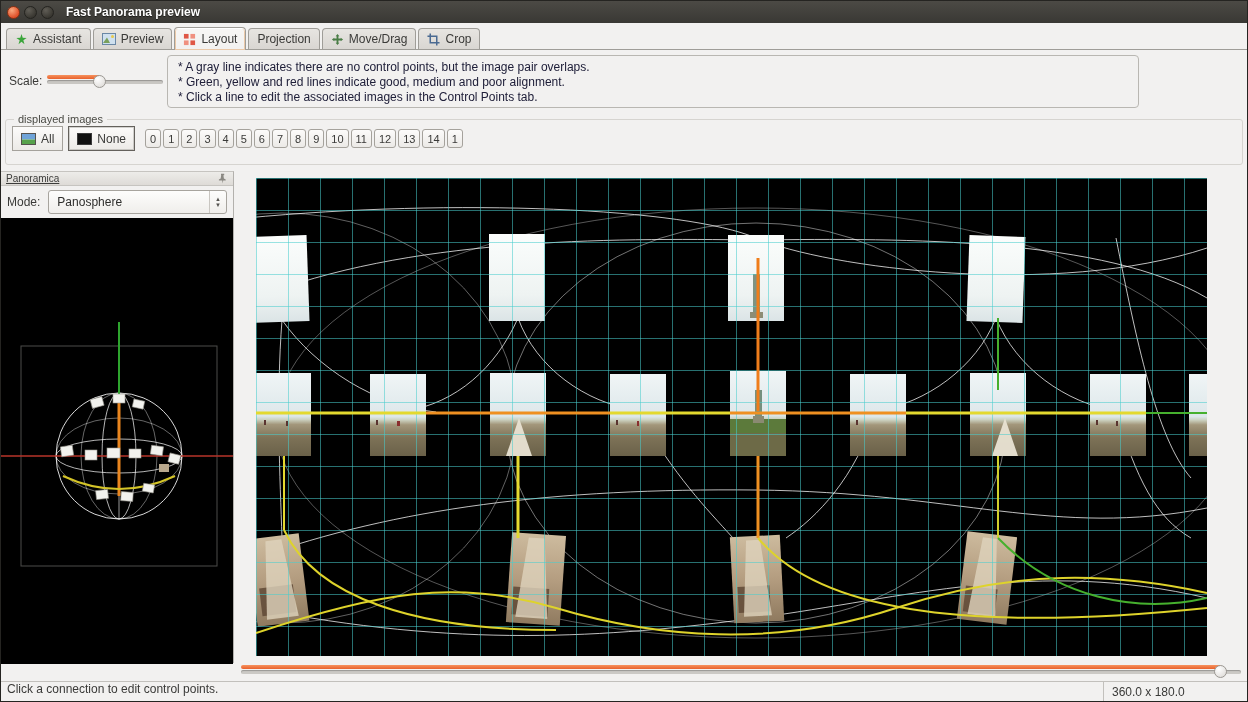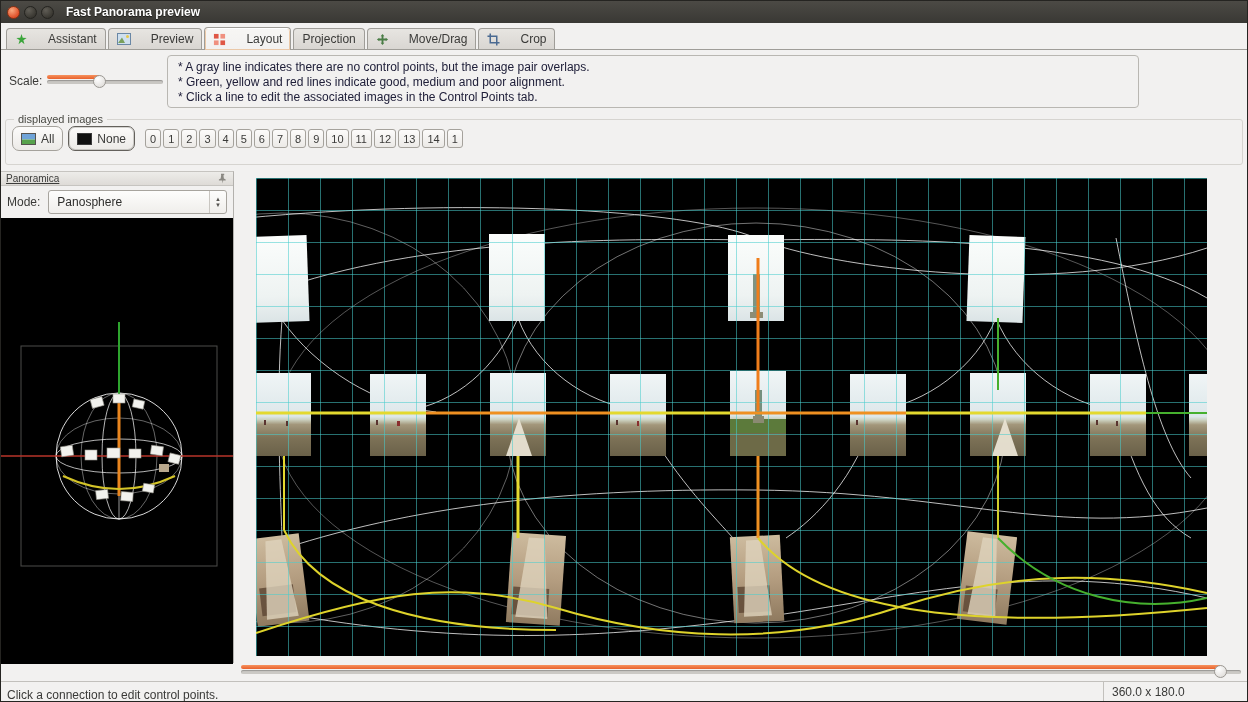--- a/index.html
+++ b/index.html
@@ -10,21 +10,21 @@
   .titlebar{ position:absolute; left:0; top:0; width:100%; height:22px;
     background:linear-gradient(#4c4a45,#393834); display:flex; align-items:center; padding-left:6px; }
   .wbtn{ width:13px; height:13px; border-radius:50%; margin-right:4px; }
   .wbtn.close{ background:radial-gradient(circle at 35% 30%, #f9a87e, #e0502a 70%); border:1px solid #8c3113; }
   .wbtn.min, .wbtn.max{ background:radial-gradient(circle at 35% 30%, #605d56, #37352f 75%); border:1px solid #24231f; }
   .title{ color:#ffffff; font-weight:bold; font-size:12px; margin-left:8px; text-shadow:0 1px 1px rgba(0,0,0,.6); }
 
   
   .tabbar{ position:absolute; left:0; top:22px; width:100%; height:27px; background:#f2f1f0;
     border-bottom:1px solid #9f9d98; display:flex; align-items:flex-end; padding:0 0 0 5px; }
-  .tab{ display:flex; align-items:center; gap:20px; height:21px; padding:0 8px; margin-right:2px;
+  .tab{ display:flex; align-items:center; gap:5px; height:21px; padding:0 8px; margin-right:2px;
     border:1px solid #9f9d98; border-bottom:none; border-radius:4px 4px 0 0;
     background:linear-gradient(#e7e5e1,#d9d6d2); font-size:12px; color:#3a3a38; cursor:default; }
   .tab.active{ background:linear-gradient(#f7f6f4,#f2f1f0); height:23px; margin-bottom:-1px;
     box-shadow:inset 0 1px 0 #ffffff, inset 0 0 0 1px rgba(223,150,80,.45); }
   .ticon{ display:inline-flex; }
 
   
   .scale-label{ position:absolute; left:8px; top:73px; font-size:12px; color:#3a3a38; }
   .slider{ position:absolute; left:46px; top:74px; width:116px; height:13px; }
   .slider .track{ position:absolute; left:0; right:0; top:5px; height:4px; background:#c9c7c3; border-radius:2px;
@@ -34,21 +34,21 @@
     background:radial-gradient(circle at 35% 30%, #ffffff, #d9d6d2); border:1px solid #9b9893; }
   .helpbox{ position:absolute; left:166px; top:54px; width:972px; height:53px;
     border:1px solid #b9b7b2; border-radius:4px; padding:4px 10px; font-size:12px; line-height:15px; color:#20203a; }
 
   
   .di-group{ position:absolute; left:4px; top:112px; width:1238px; height:52px;
     border:1px solid #d6d4d0; border-radius:3px; margin:0; padding:0 6px; }
   .di-group legend{ font-size:11px; color:#4a4a44; padding:0 4px; margin-left:2px; }
   .di-row{ display:flex; align-items:center; padding-top:1px; }
   .btn{ display:inline-flex; align-items:center; gap:5px; height:25px; padding:0 8px;
-    background:linear-gradient(#fcfbfa,#eceae7); border:1px solid #a5a29c; border-radius:7px;
+    background:linear-gradient(#fcfbfa,#eceae7); border:1px solid #a5a29c; border-radius:0;
     font-size:12px; color:#3a3a38; }
   .btn.focused{ border-color:#64615c; box-shadow:inset 0 0 0 1px rgba(90,90,85,.25); }
   .num-wrap{ display:flex; align-items:center; margin-left:10px; gap:2px; }
   .num-btn{ height:19px; min-width:15px; padding:0 4px; font-size:11px; color:#3a3a38;
     background:linear-gradient(#fcfbfa,#eceae7); border:1px solid #a5a29c; border-radius:3px; font-family:"Liberation Sans",sans-serif; }
 
   
   .left-panel{ position:absolute; left:0; top:170px; width:233px; height:492px; background:#f2f1f0;
     border-right:1px solid #b3b1ad; border-top:1px solid #c6c4c0; }
   .lp-header{ height:14px; background:linear-gradient(#edece9,#dedbd7); border-bottom:1px solid #c6c4c0;
@@ -72,21 +72,21 @@
   
   .hscroll{ position:absolute; left:240px; top:664px; width:1000px; height:14px; }
   .hscroll .track{ position:absolute; left:0; right:0; top:5px; height:4px; background:#cbc9c5; border-radius:2px;
     box-shadow:inset 0 1px 1px rgba(0,0,0,.25); }
   .hscroll .fill{ position:absolute; left:0; top:0; height:4px; background:linear-gradient(#f7925e,#e8602b); border-radius:2px; }
   .hscroll .thumb{ position:absolute; top:0; width:13px; height:13px; border-radius:50%;
     background:radial-gradient(circle at 35% 30%, #ffffff, #d9d6d2); border:1px solid #9b9893; }
 
   
   .statusbar{ position:absolute; left:0; top:680px; width:100%; height:21px; background:#f2f1f0;
-    border-top:1px solid #c2c0bc; display:flex; align-items:flex-end; font-size:12px; color:#3a3a38; }
+    border-top:1px solid #c2c0bc; display:flex; align-items:flex-start; font-size:12px; color:#3a3a38; }
   .status-msg{ padding-left:6px; }
   .status-right{ margin-left:auto; height:100%; width:144px; border-left:1px solid #c2c0bc;
     display:flex; align-items:center; padding-left:8px; }
 </style>
 </head>
 <body>
 
 <div class="window">
 
   <div class="titlebar">

